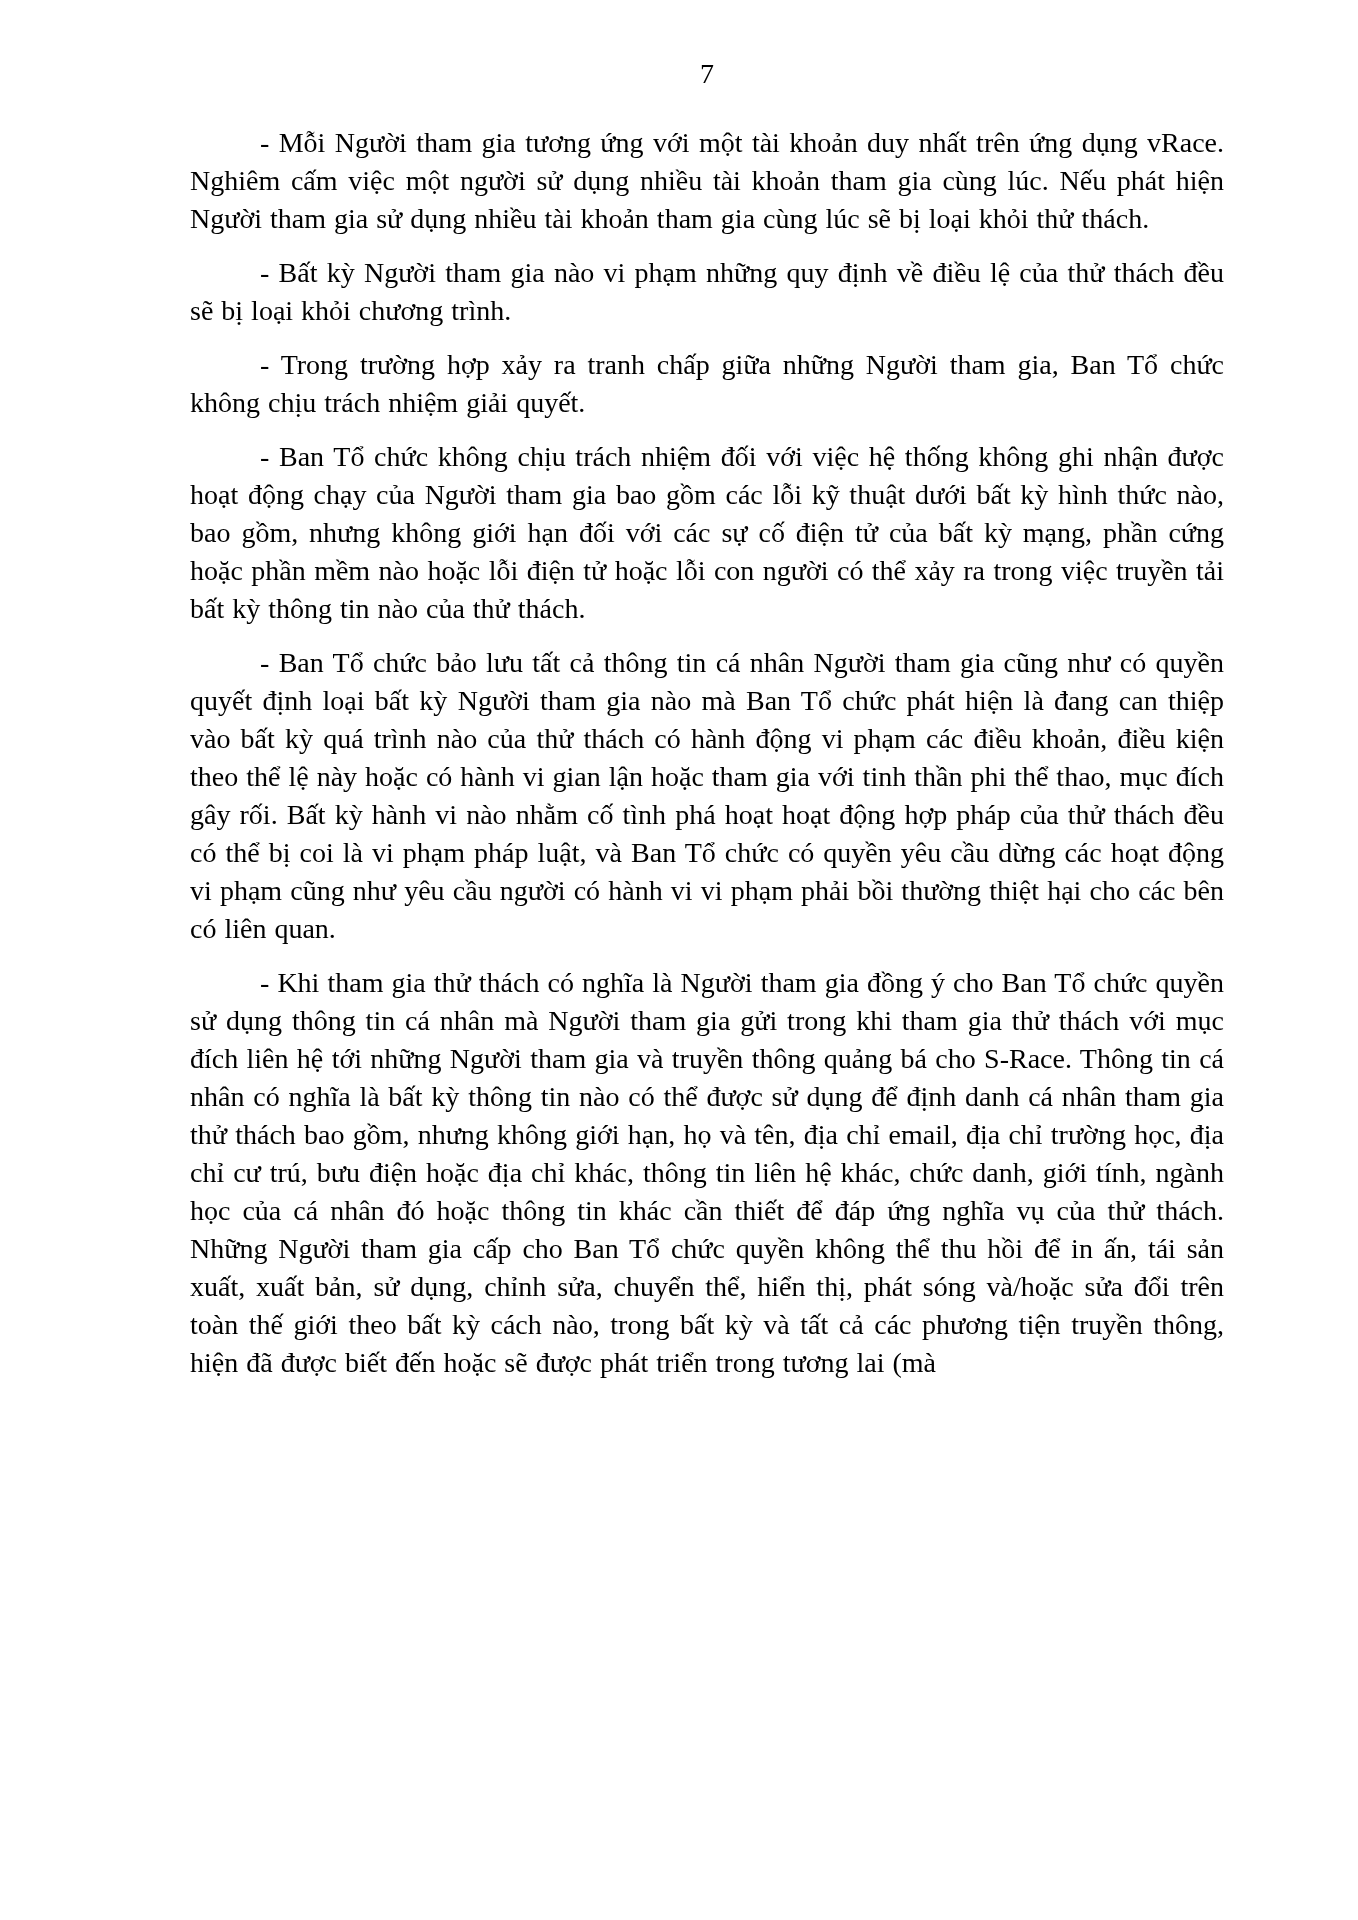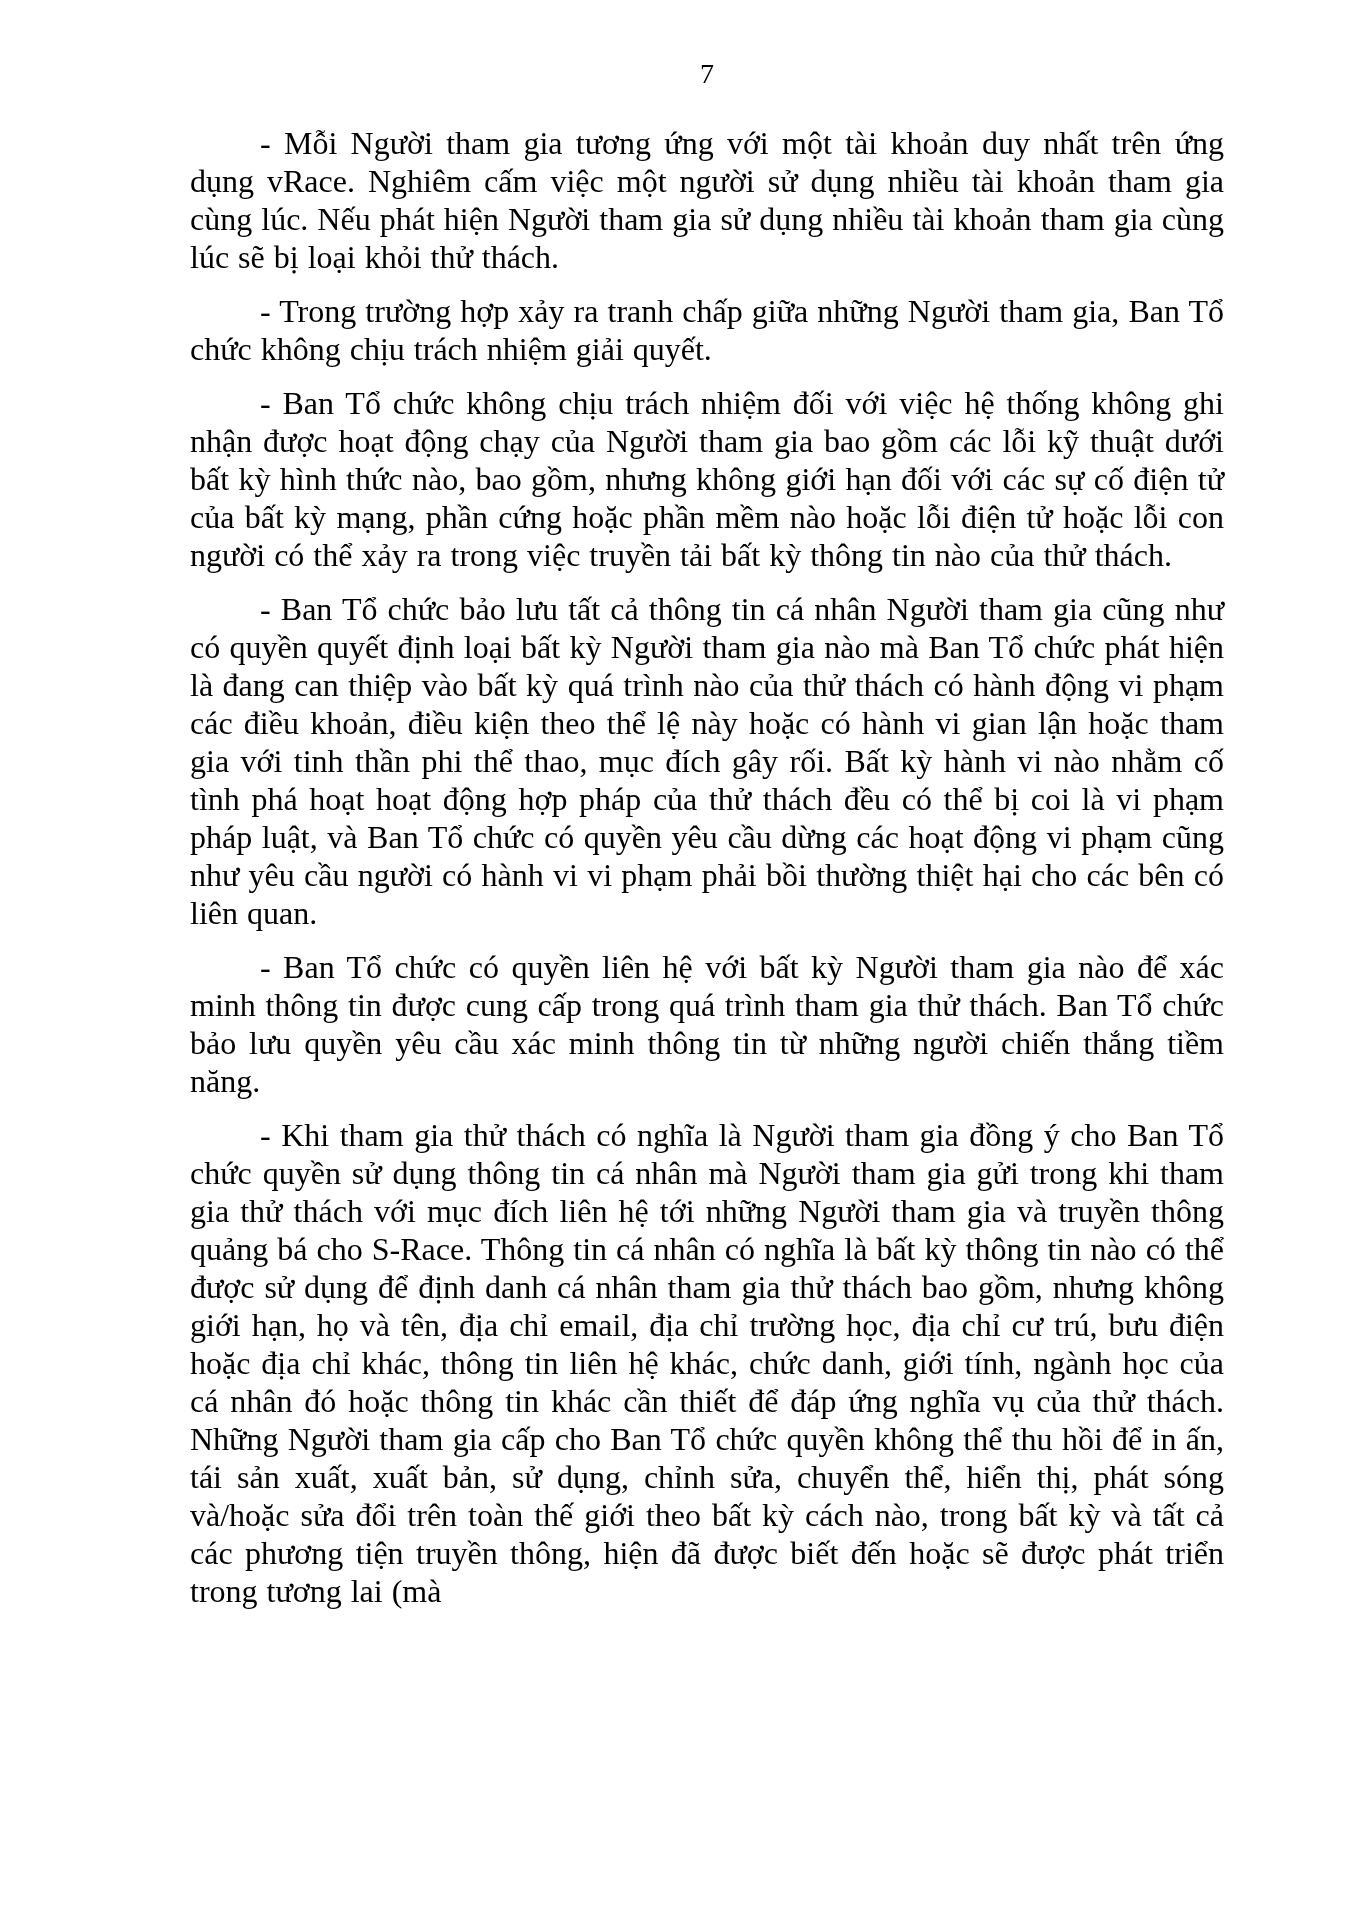--- a/index.html
+++ b/index.html
@@ -18,34 +18,34 @@
       padding: 56px 134px 0 190px;
       overflow: hidden;
     }
     .page-number {
       text-align: center;
       font-size: 28px;
       line-height: 36px;
       margin: 0 0 32px 0;
     }
     .content p {
-      font-size: 32px;
+      font-size: 28px;
       line-height: 38px;
       text-align: justify;
       text-indent: 70px;
       margin: 16px 0 13px 0;
       word-spacing: 1px;
     }
   </style>
 </head>
 <body>
 
 <div class="page">
   <div class="page-number">7</div>
   <div class="content">
     <p>- Mỗi Người tham gia tương ứng với một tài khoản duy nhất trên ứng dụng vRace. Nghiêm cấm việc một người sử dụng nhiều tài khoản tham gia cùng lúc. Nếu phát hiện Người tham gia sử dụng nhiều tài khoản tham gia cùng lúc sẽ bị loại khỏi thử thách.</p>
+    <p>- Bất kỳ Người tham gia nào vi phạm những quy định về điều lệ của thử thách đều sẽ bị loại khỏi chương trình.</p>
     <p>- Trong trường hợp xảy ra tranh chấp giữa những Người tham gia, Ban Tổ chức không chịu trách nhiệm giải quyết.</p>
     <p>- Ban Tổ chức không chịu trách nhiệm đối với việc hệ thống không ghi nhận được hoạt động chạy của Người tham gia bao gồm các lỗi kỹ thuật dưới bất kỳ hình thức nào, bao gồm, nhưng không giới hạn đối với các sự cố điện tử của bất kỳ mạng, phần cứng hoặc phần mềm nào hoặc lỗi điện tử hoặc lỗi con người có thể xảy ra trong việc truyền tải bất kỳ thông tin nào của thử thách.</p>
     <p>- Ban Tổ chức bảo lưu tất cả thông tin cá nhân Người tham gia cũng như có quyền quyết định loại bất kỳ Người tham gia nào mà Ban Tổ chức phát hiện là đang can thiệp vào bất kỳ quá trình nào của thử thách có hành động vi phạm các điều khoản, điều kiện theo thể lệ này hoặc có hành vi gian lận hoặc tham gia với tinh thần phi thể thao, mục đích gây rối. Bất kỳ hành vi nào nhằm cố tình phá hoạt hoạt động hợp pháp của thử thách đều có thể bị coi là vi phạm pháp luật, và Ban Tổ chức có quyền yêu cầu dừng các hoạt động vi phạm cũng như yêu cầu người có hành vi vi phạm phải bồi thường thiệt hại cho các bên có liên quan.</p>
-    <p>- Ban Tổ chức có quyền liên hệ với bất kỳ Người tham gia nào để xác minh thông tin được cung cấp trong quá trình tham gia thử thách. Ban Tổ chức bảo lưu quyền yêu cầu xác minh thông tin từ những người chiến thắng tiềm năng.</p>
     <p>- Khi tham gia thử thách có nghĩa là Người tham gia đồng ý cho Ban Tổ chức quyền sử dụng thông tin cá nhân mà Người tham gia gửi trong khi tham gia thử thách với mục đích liên hệ tới những Người tham gia và truyền thông quảng bá cho S-Race. Thông tin cá nhân có nghĩa là bất kỳ thông tin nào có thể được sử dụng để định danh cá nhân tham gia thử thách bao gồm, nhưng không giới hạn, họ và tên, địa chỉ email, địa chỉ trường học, địa chỉ cư trú, bưu điện hoặc địa chỉ khác, thông tin liên hệ khác, chức danh, giới tính, ngành học của cá nhân đó hoặc thông tin khác cần thiết để đáp ứng nghĩa vụ của thử thách. Những Người tham gia cấp cho Ban Tổ chức quyền không thể thu hồi để in ấn, tái sản xuất, xuất bản, sử dụng, chỉnh sửa, chuyển thể, hiển thị, phát sóng và/hoặc sửa đổi trên toàn thế giới theo bất kỳ cách nào, trong bất kỳ và tất cả các phương tiện truyền thông, hiện đã được biết đến hoặc sẽ được phát triển trong tương lai (mà</p>
   </div>
 </div>
 
 </body></html>

